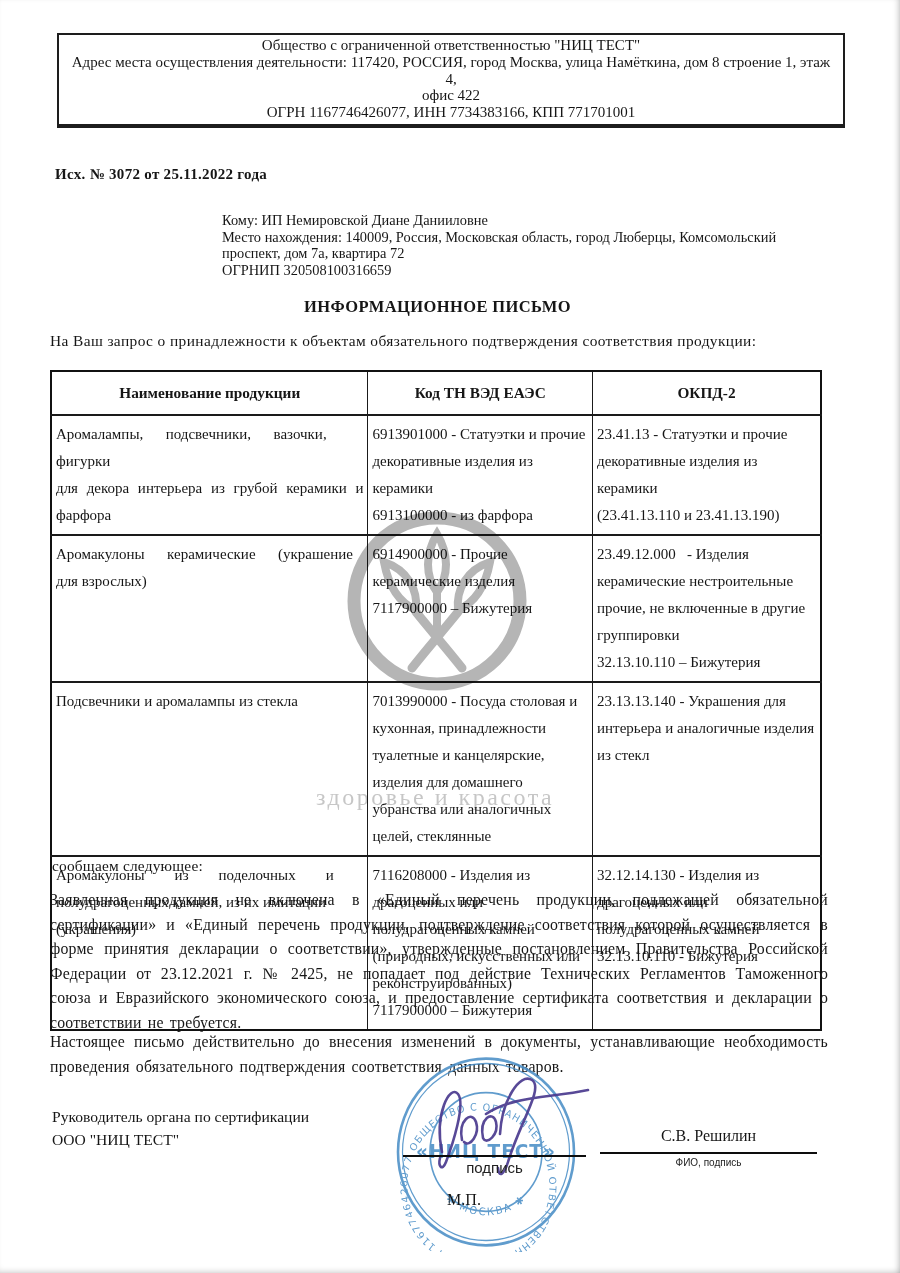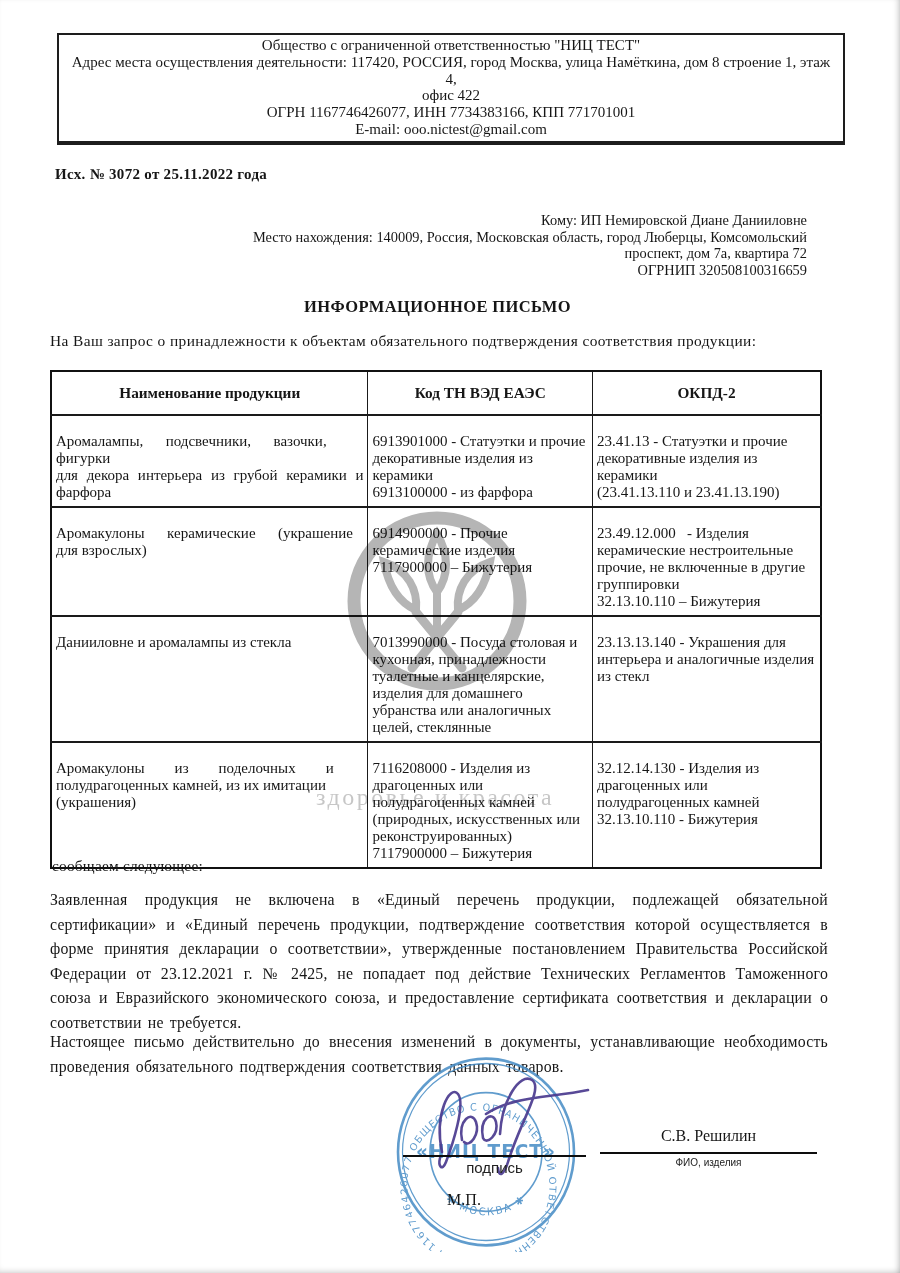--- a/index.html
+++ b/index.html
@@ -26,22 +26,22 @@
     border:2px solid #1d1d1d;border-bottom-width:4px;
     padding:2px 6px 3px;
     box-sizing:border-box;
     text-align:center;
     font-size:15px;line-height:16.8px;
   }
 
   .outgoing{left:55px;top:166px;font-size:15px;font-weight:bold;letter-spacing:.3px;}
 
   .recipient{
-    left:207px;top:212px;width:600px;
-    text-align:right;font-size:14.4px;line-height:16.6px;
+    left:222px;top:212px;width:600px;
+    font-size:14.4px;line-height:16.6px;
   }
 
   .doc-title{
     left:50px;top:297px;width:775px;text-align:center;
     font-weight:bold;font-size:16.5px;letter-spacing:.4px;
   }
 
   .intro{left:50px;top:332px;width:786px;font-size:15.4px;letter-spacing:.4px;}
 
   
@@ -53,22 +53,22 @@
   }
   table.main th{
     border:1.5px solid #1a1a1a;border-bottom-width:2.5px;
     height:42px;font-size:15.3px;font-weight:bold;text-align:center;vertical-align:middle;
     padding:0 4px;
     margin-top:32px;
   }
   table.main td{
     border:1.5px solid #1a1a1a;border-top-width:2px;
     vertical-align:top;
-    padding:17px 4px 5px;
-    line-height:17px;
+    padding:5px 4px 5px;
+    line-height:27px;
     white-space:pre-line;
   }
   col.c1{width:318px;} col.c2{width:225px;} col.c3{width:229px;}
   td.cell-name{text-align:justify;padding-right:2px;}
 
   
   .watermark{left:0;top:0;width:900px;height:1273px;pointer-events:none;mix-blend-mode:multiply;z-index:6;}
   .wm-logo{left:346px;top:510px;}
   .wm-brand{
     left:205px;top:688px;width:560px;
@@ -111,21 +111,20 @@
 </head>
 <body>
 
 <div class="page">
 
   <div class="abs letterhead">
     <div>Общество с ограниченной ответственностью "НИЦ ТЕСТ"</div>
     <div>Адрес места осуществления деятельности: 117420, РОССИЯ, город Москва, улица Намёткина, дом 8 строение 1, этаж 4,</div>
     <div>офис 422</div>
     <div>ОГРН 1167746426077, ИНН 7734383166, КПП 771701001</div>
-    <div>E-mail: ooo.nictest@gmail.com</div>
   </div>
 
   <div class="abs outgoing">Исх. № 3072 от 25.11.2022 года</div>
 
   <div class="abs recipient">
     <div>Кому: ИП Немировской Диане Данииловне</div>
     <div>Место нахождения: 140009, Россия, Московская область, город Люберцы, Комсомольский</div>
     <div>проспект, дом 7а, квартира 72</div>
     <div>ОГРНИП 320508100316659</div>
   </div>
@@ -160,21 +159,21 @@
         </tr>
         <tr>
           <td class="cell-name">Аромакулоны  керамические  (украшение
 для взрослых)</td>
           <td>6914900000 - Прочие керамические изделия
 7117900000 – Бижутерия</td>
           <td>23.49.12.000  - Изделия керамические нестроительные прочие, не включенные в другие группировки
 32.13.10.110 – Бижутерия</td>
         </tr>
         <tr>
-          <td class="cell-name">Данииловне и аромалампы из стекла</td>
+          <td class="cell-name">Подсвечники и аромалампы из стекла</td>
           <td>7013990000 - Посуда столовая и кухонная, принадлежности туалетные и канцелярские, изделия для домашнего убранства или аналогичных целей, стеклянные</td>
           <td>23.13.13.140 - Украшения для интерьера и аналогичные изделия из стекл</td>
         </tr>
         <tr>
           <td class="cell-name">Аромакулоны  из  поделочных  и
 полудрагоценных камней, из их имитации
 (украшения)</td>
           <td>7116208000 - Изделия из драгоценных или полудрагоценных камней (природных, искусственных или реконструированных)
 7117900000 – Бижутерия</td>
           <td>32.12.14.130 - Изделия из драгоценных или полудрагоценных камней
@@ -201,20 +200,24 @@
       </g>
     </svg>
     <div class="abs wm-tagline">здоровье и красота</div>
   </div>
 
   <div class="abs closing-lead">сообщаем следующее:</div>
 
   <div class="abs para">Заявленная продукция не включена в «Единый перечень продукции, подлежащей обязательной сертификации» и «Единый перечень продукции, подтверждение соответствия которой осуществляется в форме принятия декларации о соответствии», утвержденные постановлением Правительства Российской Федерации от 23.12.2021 г. № 2425, не попадает под действие Технических Регламентов Таможенного союза и Евразийского экономического союза, и предоставление сертификата соответствия и декларации о соответствии не требуется.</div>
   <div class="abs para para2">Настоящее письмо действительно до внесения изменений в документы, устанавливающие необходимость проведения обязательного подтверждения соответствия данных товаров.</div>
 
+  <div class="abs role">
+    <div>Руководитель органа по сертификации</div>
+    <div>ООО "НИЦ ТЕСТ"</div>
+  </div>
 
   <svg class="abs stamp-svg" width="196" height="200" viewBox="0 0 196 200">
     <g transform="translate(98,100) scale(1,1.06) translate(-98,-94)" fill="none" stroke="var(--stamp-color)">
       <circle cx="98" cy="94" r="88" stroke-width="2.6"></circle>
       <circle cx="98" cy="94" r="83.5" stroke-width="1.2"></circle>
       <circle cx="98" cy="94" r="56" stroke-width="1.6"></circle>
       <path id="ringPath" d="M 27,94 A 71,71 0 1 1 26.9,94.2" stroke="none"></path>
       <path id="botPath" d="M 38,110 A 63,63 0 0 0 158,110" stroke="none"></path>
       <text font-family="DejaVu Sans, Liberation Sans, sans-serif" font-size="9.6" letter-spacing="1.1" fill="var(--stamp-color)" stroke="none">
         <textPath href="#ringPath">ОБЩЕСТВО С ОГРАНИЧЕННОЙ ОТВЕТСТВЕННОСТЬЮ ОГРН 1167746426077</textPath>
@@ -235,15 +238,15 @@
       <path d="M58,46 C84,28 122,30 160,22"></path>
     </g>
   </svg>
 
   <div class="abs sign-line"></div>
   <div class="abs sign-label">подпись</div>
   <div class="abs mp">М.П.</div>
 
   <div class="abs name">С.В. Решилин</div>
   <div class="abs name-line"></div>
-  <div class="abs name-label">ФИО, изделия</div>
+  <div class="abs name-label">ФИО, подпись</div>
 
 </div>
 
 </body></html>

